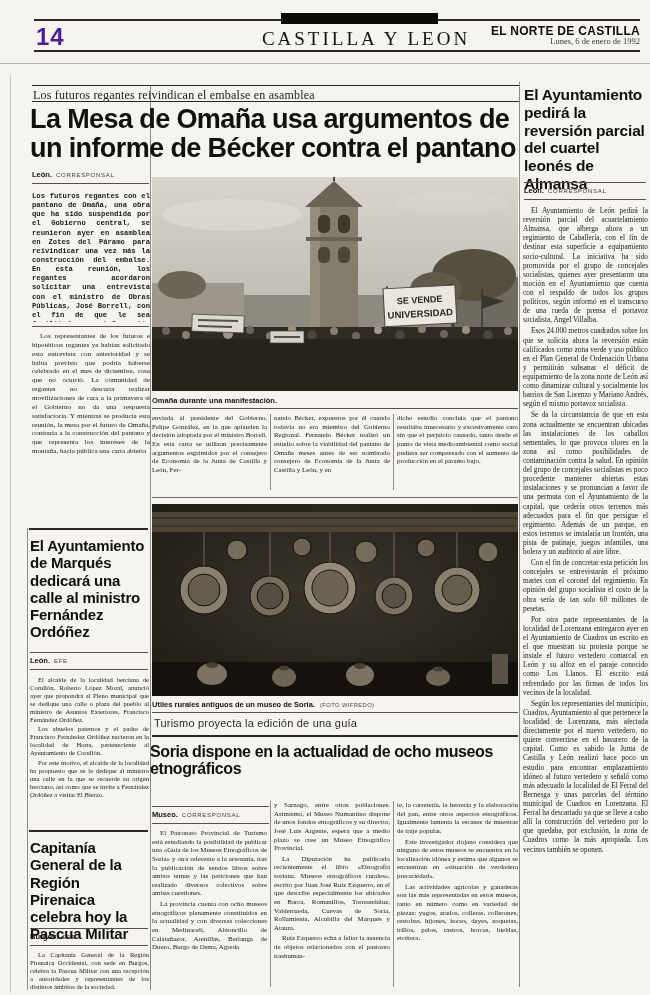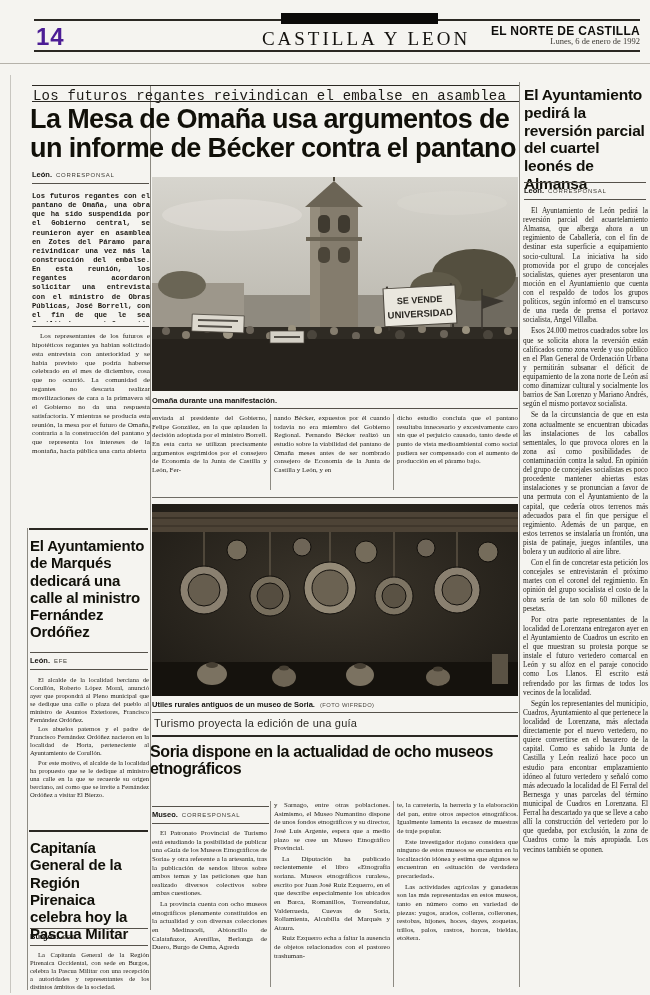--- a/index.html
+++ b/index.html
@@ -7,21 +7,21 @@
   #page{position:relative;width:650px;height:995px;background:#f5f4f0;color:#1c1914;
         font-family:"Liberation Serif",serif;}
   .abs{position:absolute;}
   .rule{position:absolute;background:#2b2823;}
   .grule{position:absolute;background:#b5b2aa;}
   .vrule{position:absolute;width:1px;background:#8d8a82;}
   .pagenum{font-family:"Liberation Sans",sans-serif;font-weight:bold;font-size:24px;letter-spacing:1px;color:#4c1d95;}
   .section-title{font-family:"Liberation Serif",serif;font-size:19px;letter-spacing:3px;color:#14120f;text-align:center;}
   .masthead{font-family:"Liberation Sans",sans-serif;font-weight:bold;font-size:12px;letter-spacing:.3px;text-align:right;color:#0e0d0b;}
   .mastdate{font-family:"Liberation Serif",serif;font-size:8.5px;text-align:right;color:#3c3933;}
-  .kicker{font-family:Liberation Mono, monospace;font-size:14px;color:#1c1a16;letter-spacing:.2px;}
+  .kicker{font-family:Liberation Serif, serif;font-size:12px;color:#1c1a16;letter-spacing:.2px;}
   .kicker2{font-family:"Liberation Sans",sans-serif;font-size:11px;color:#2e2b25;letter-spacing:.2px;}
   .headline{font-family:"Liberation Sans",sans-serif;font-weight:bold;color:#111009;}
   .h-main{font-size:27px;line-height:1.07;letter-spacing:-.6px;}
   .h-soria{font-size:16px;line-height:1.08;letter-spacing:-.4px;}
   .h-side{font-size:15px;line-height:1.15;letter-spacing:-.2px;}
   .byline{font-family:"Liberation Sans",sans-serif;font-weight:bold;font-size:7.5px;color:#14120f;}
   .byline .agency{font-weight:normal;font-size:6px;letter-spacing:.7px;color:#3d3a33;margin-left:4px;}
   .btxt{font-size:7.1px;line-height:1.25;text-align:justify;color:#23201a;overflow:hidden;}
   .btxt p{margin:0 0 2px;text-indent:8px;}
   .btxt p.cont{text-indent:0;}

